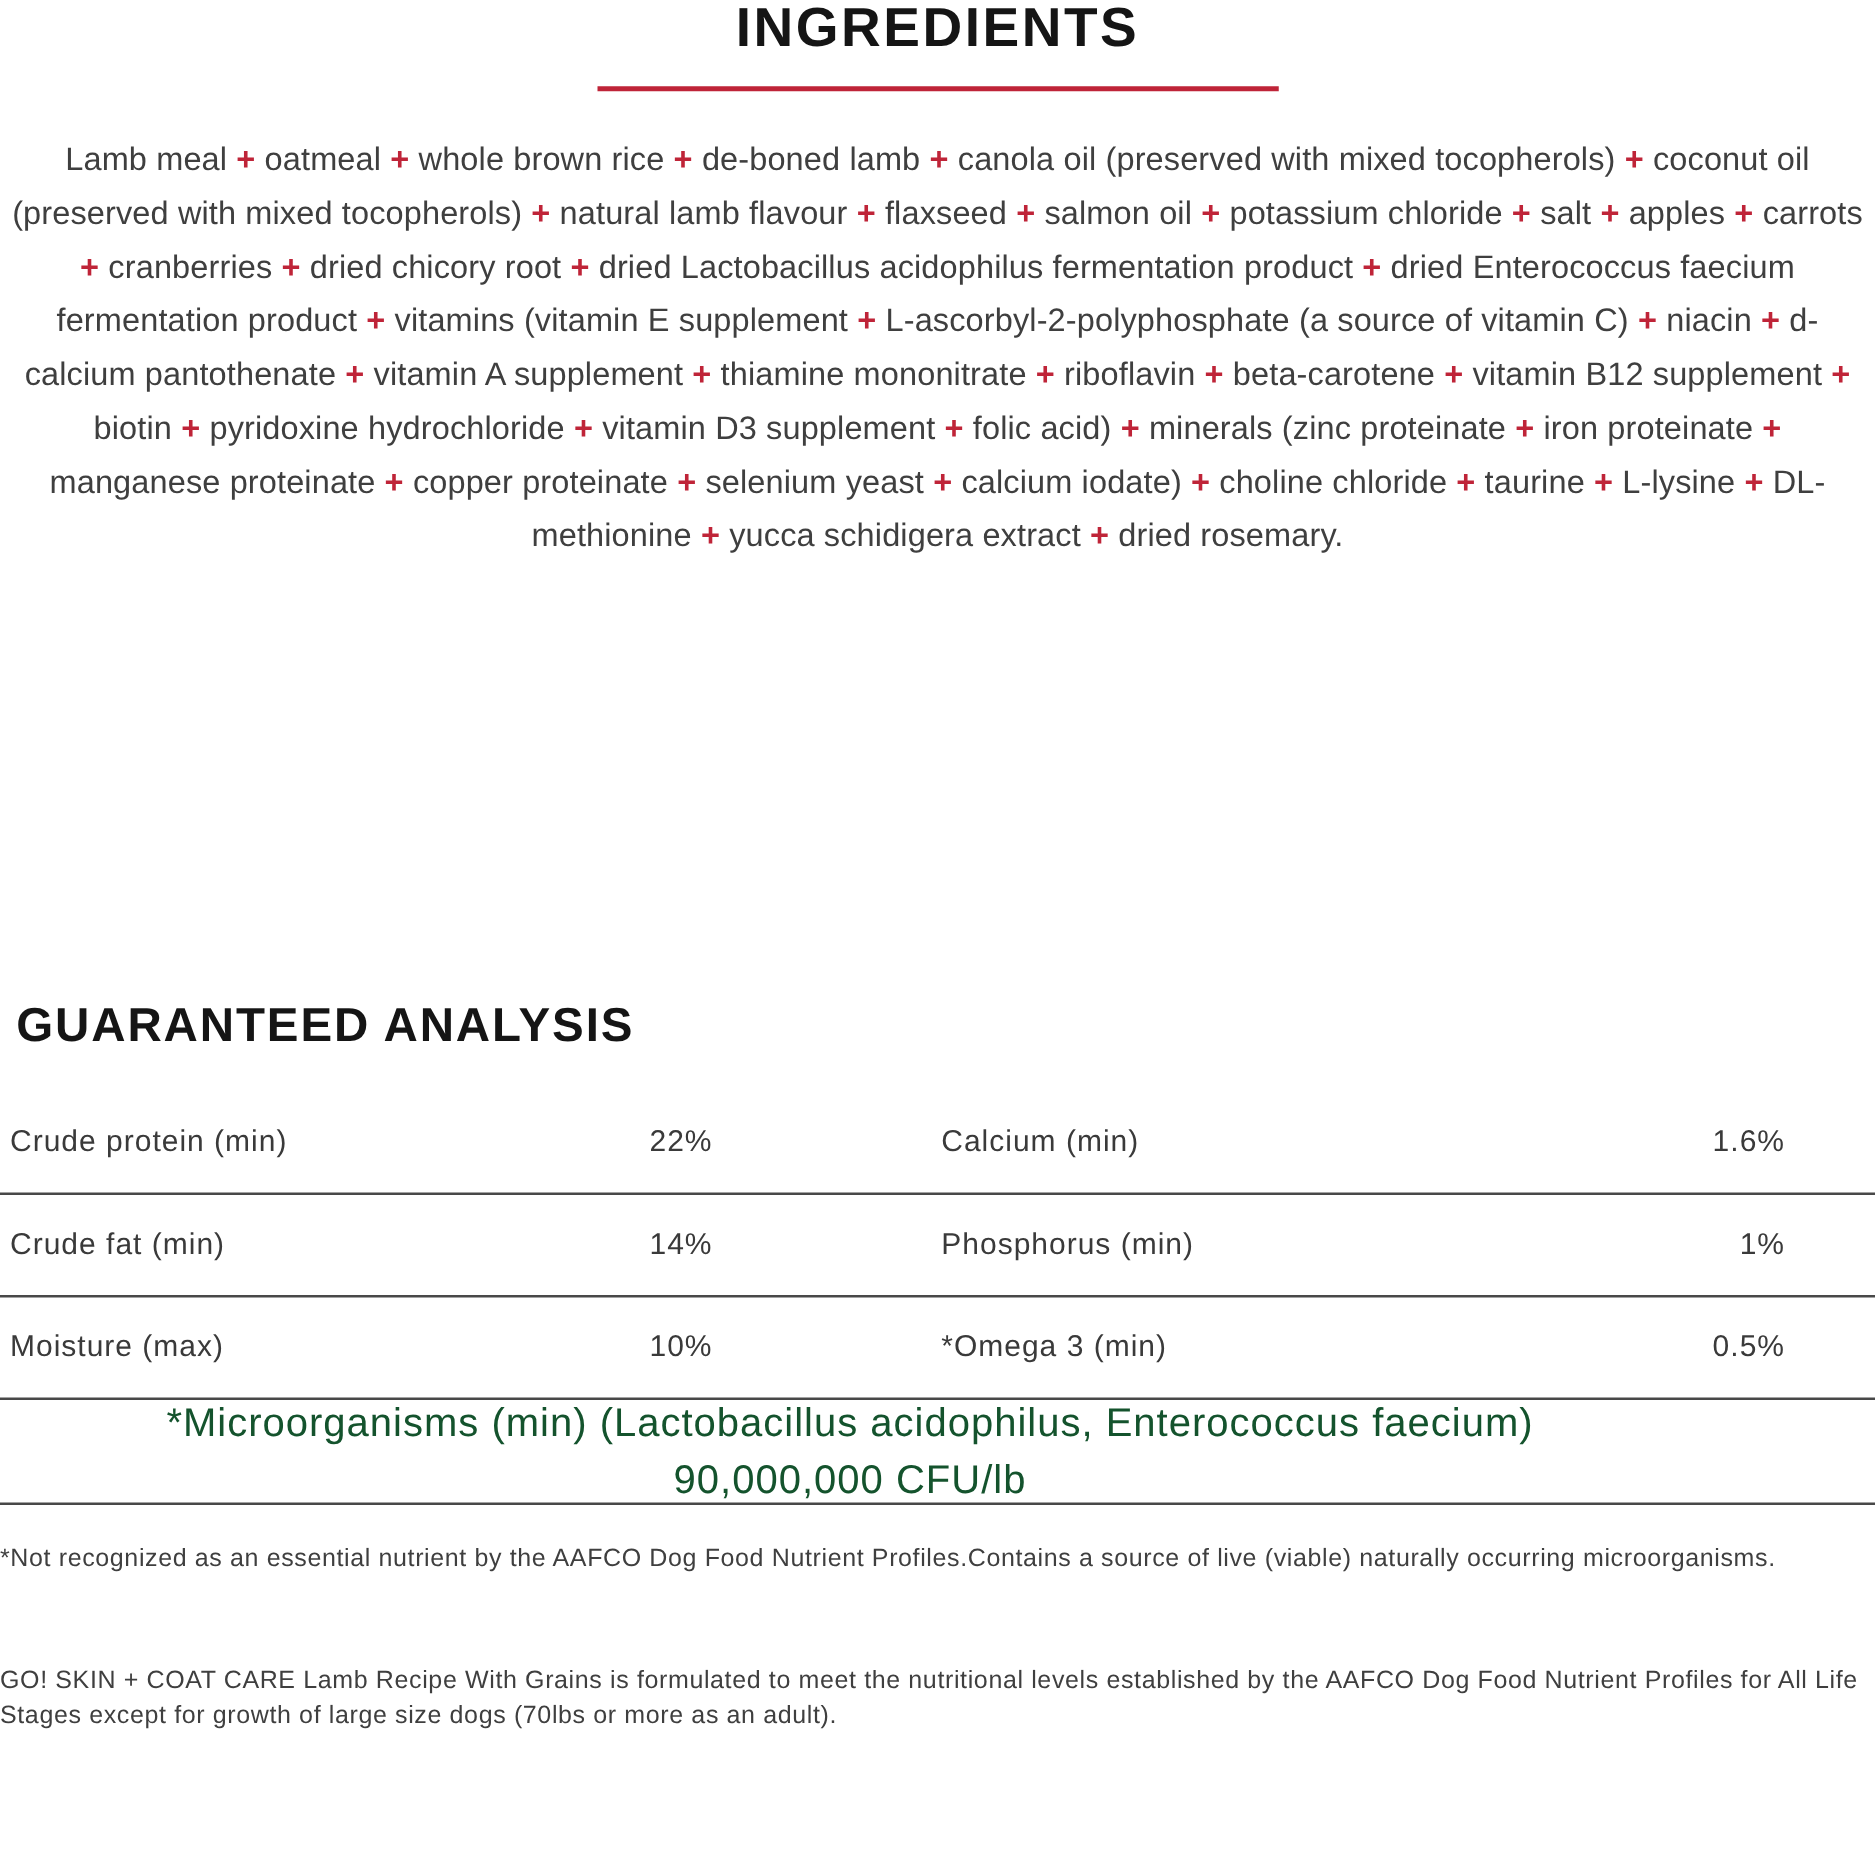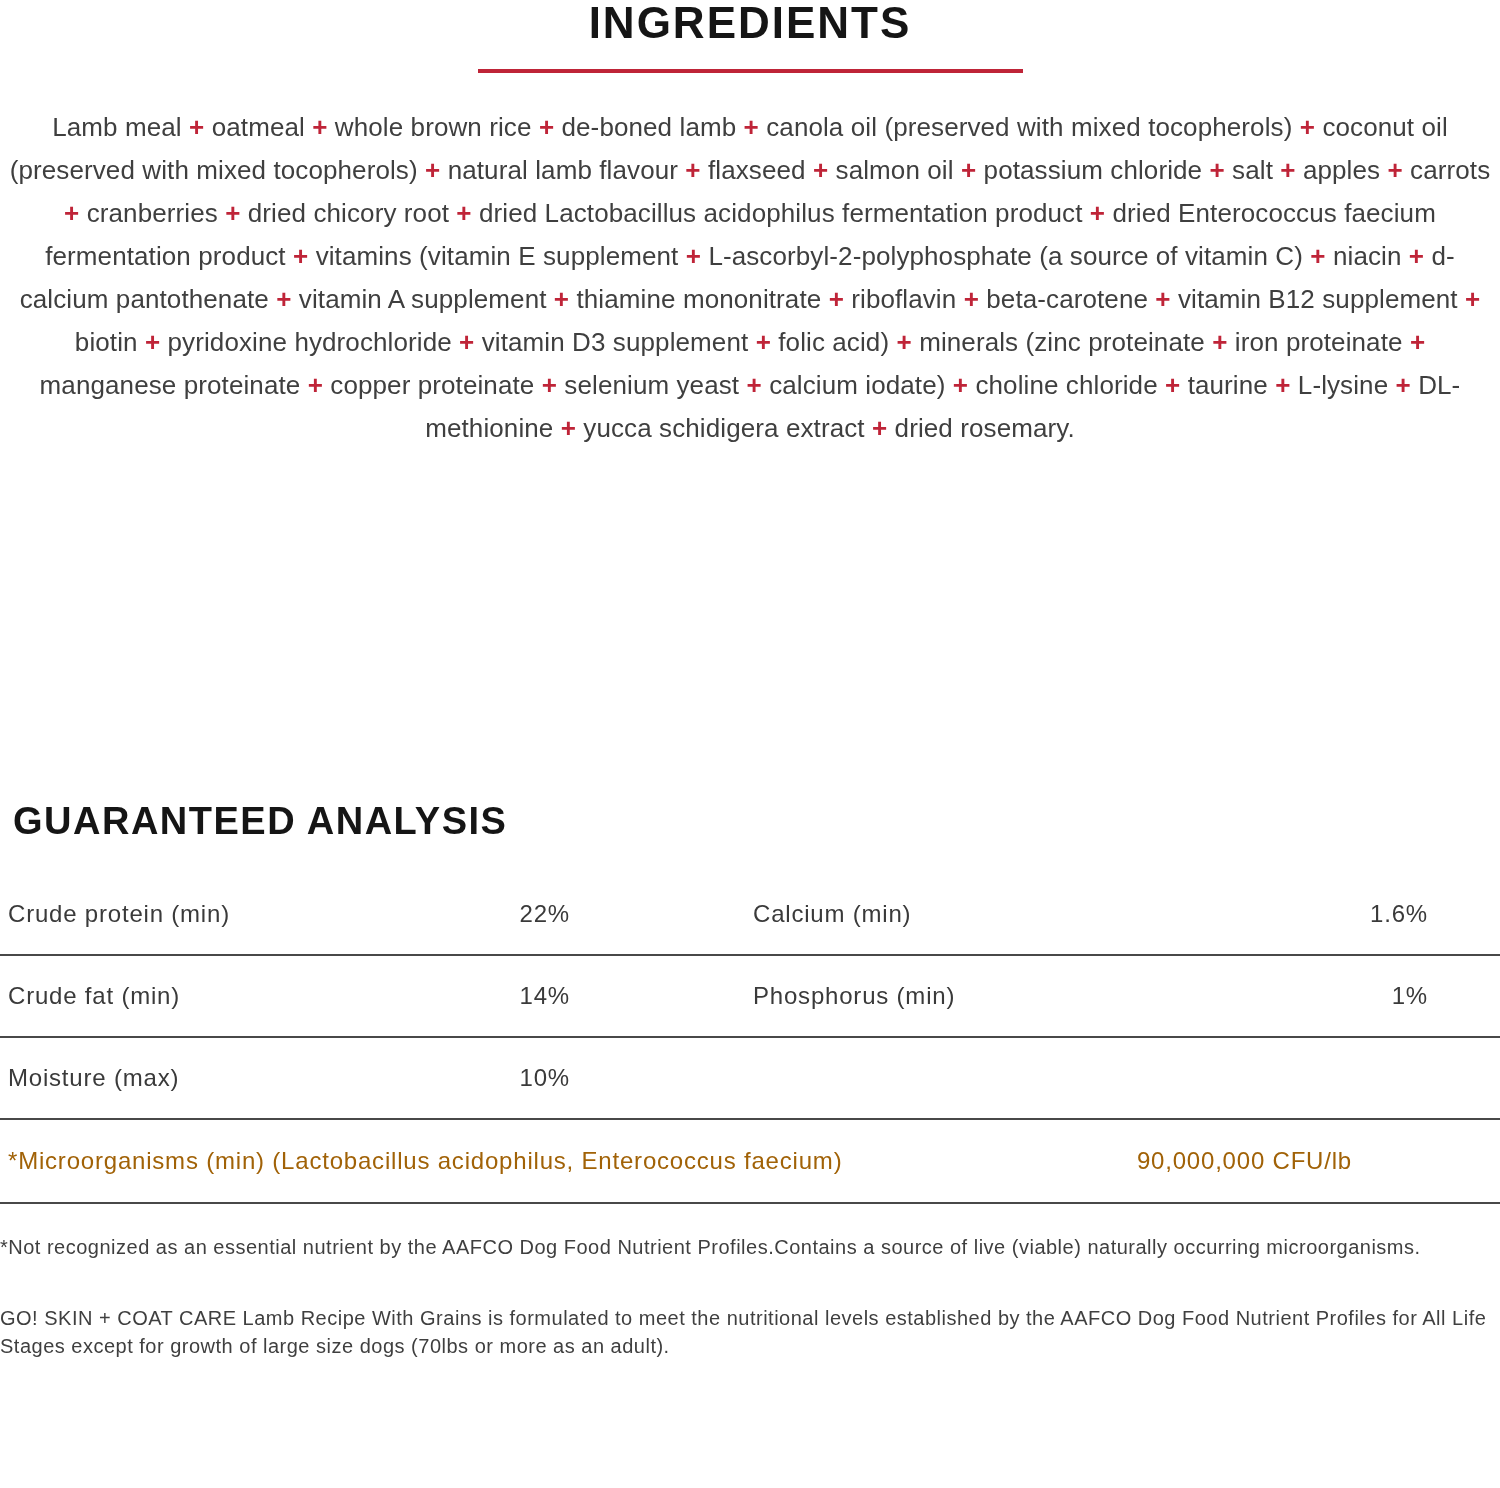--- a/index.html
+++ b/index.html
@@ -44,28 +44,28 @@
     padding-left:8px;box-sizing:border-box;
   }
   .ga-cell-right{
     flex:1;display:flex;justify-content:space-between;align-items:center;
     padding-left:140px;padding-right:72px;box-sizing:border-box;
   }
   .ga-row-wide{
     display:flex;align-items:center;justify-content:space-between;
     height:84px;box-sizing:border-box;border-bottom:2px solid var(--divider);
     padding-left:8px;padding-right:148px;
-    font-size:24px;letter-spacing:0.8px;color:#a16207;
+    font-size:32px;letter-spacing:0.8px;color:#14532d;flex-direction:column;
   }
   .footnote{
     margin:30px 0 0 0;padding:0 0;
     font-size:20px;line-height:26px;letter-spacing:0.5px;color:var(--body-text);
   }
   .footnote-2{
-    margin-top:44px;line-height:28px;
+    margin-top:70px;line-height:28px;
   }
 </style>
 </head>
 <body>
 
 <div>
 
   <h1 class="ing-title">INGREDIENTS</h1>
 
   <div class="red-rule"></div>
@@ -93,20 +93,24 @@
         <div class="ga-cell-right">
           <span>Phosphorus (min)</span>
           <span>1%</span>
         </div>
       </div>
       <div class="ga-row">
         <div class="ga-cell-left">
           <span>Moisture (max)</span>
           <span>10%</span>
         </div>
+        <div class="ga-cell-right">
+          <span>*Omega 3 (min)</span>
+          <span>0.5%</span>
+        </div>
       </div>
       <div class="ga-row-wide">
         <span>*Microorganisms (min) (Lactobacillus acidophilus, Enterococcus faecium)</span>
         <span>90,000,000 CFU/lb</span>
       </div>
     </div>
 
   <p class="footnote">*Not recognized as an essential nutrient by the AAFCO Dog Food Nutrient Profiles.Contains a source of live (viable) naturally occurring microorganisms.</p>
 
   <p class="footnote footnote-2">GO! SKIN + COAT CARE Lamb Recipe With Grains is formulated to meet the nutritional levels established by the AAFCO Dog Food Nutrient Profiles for All Life Stages except for growth of large size dogs (70lbs or more as an adult).</p>

